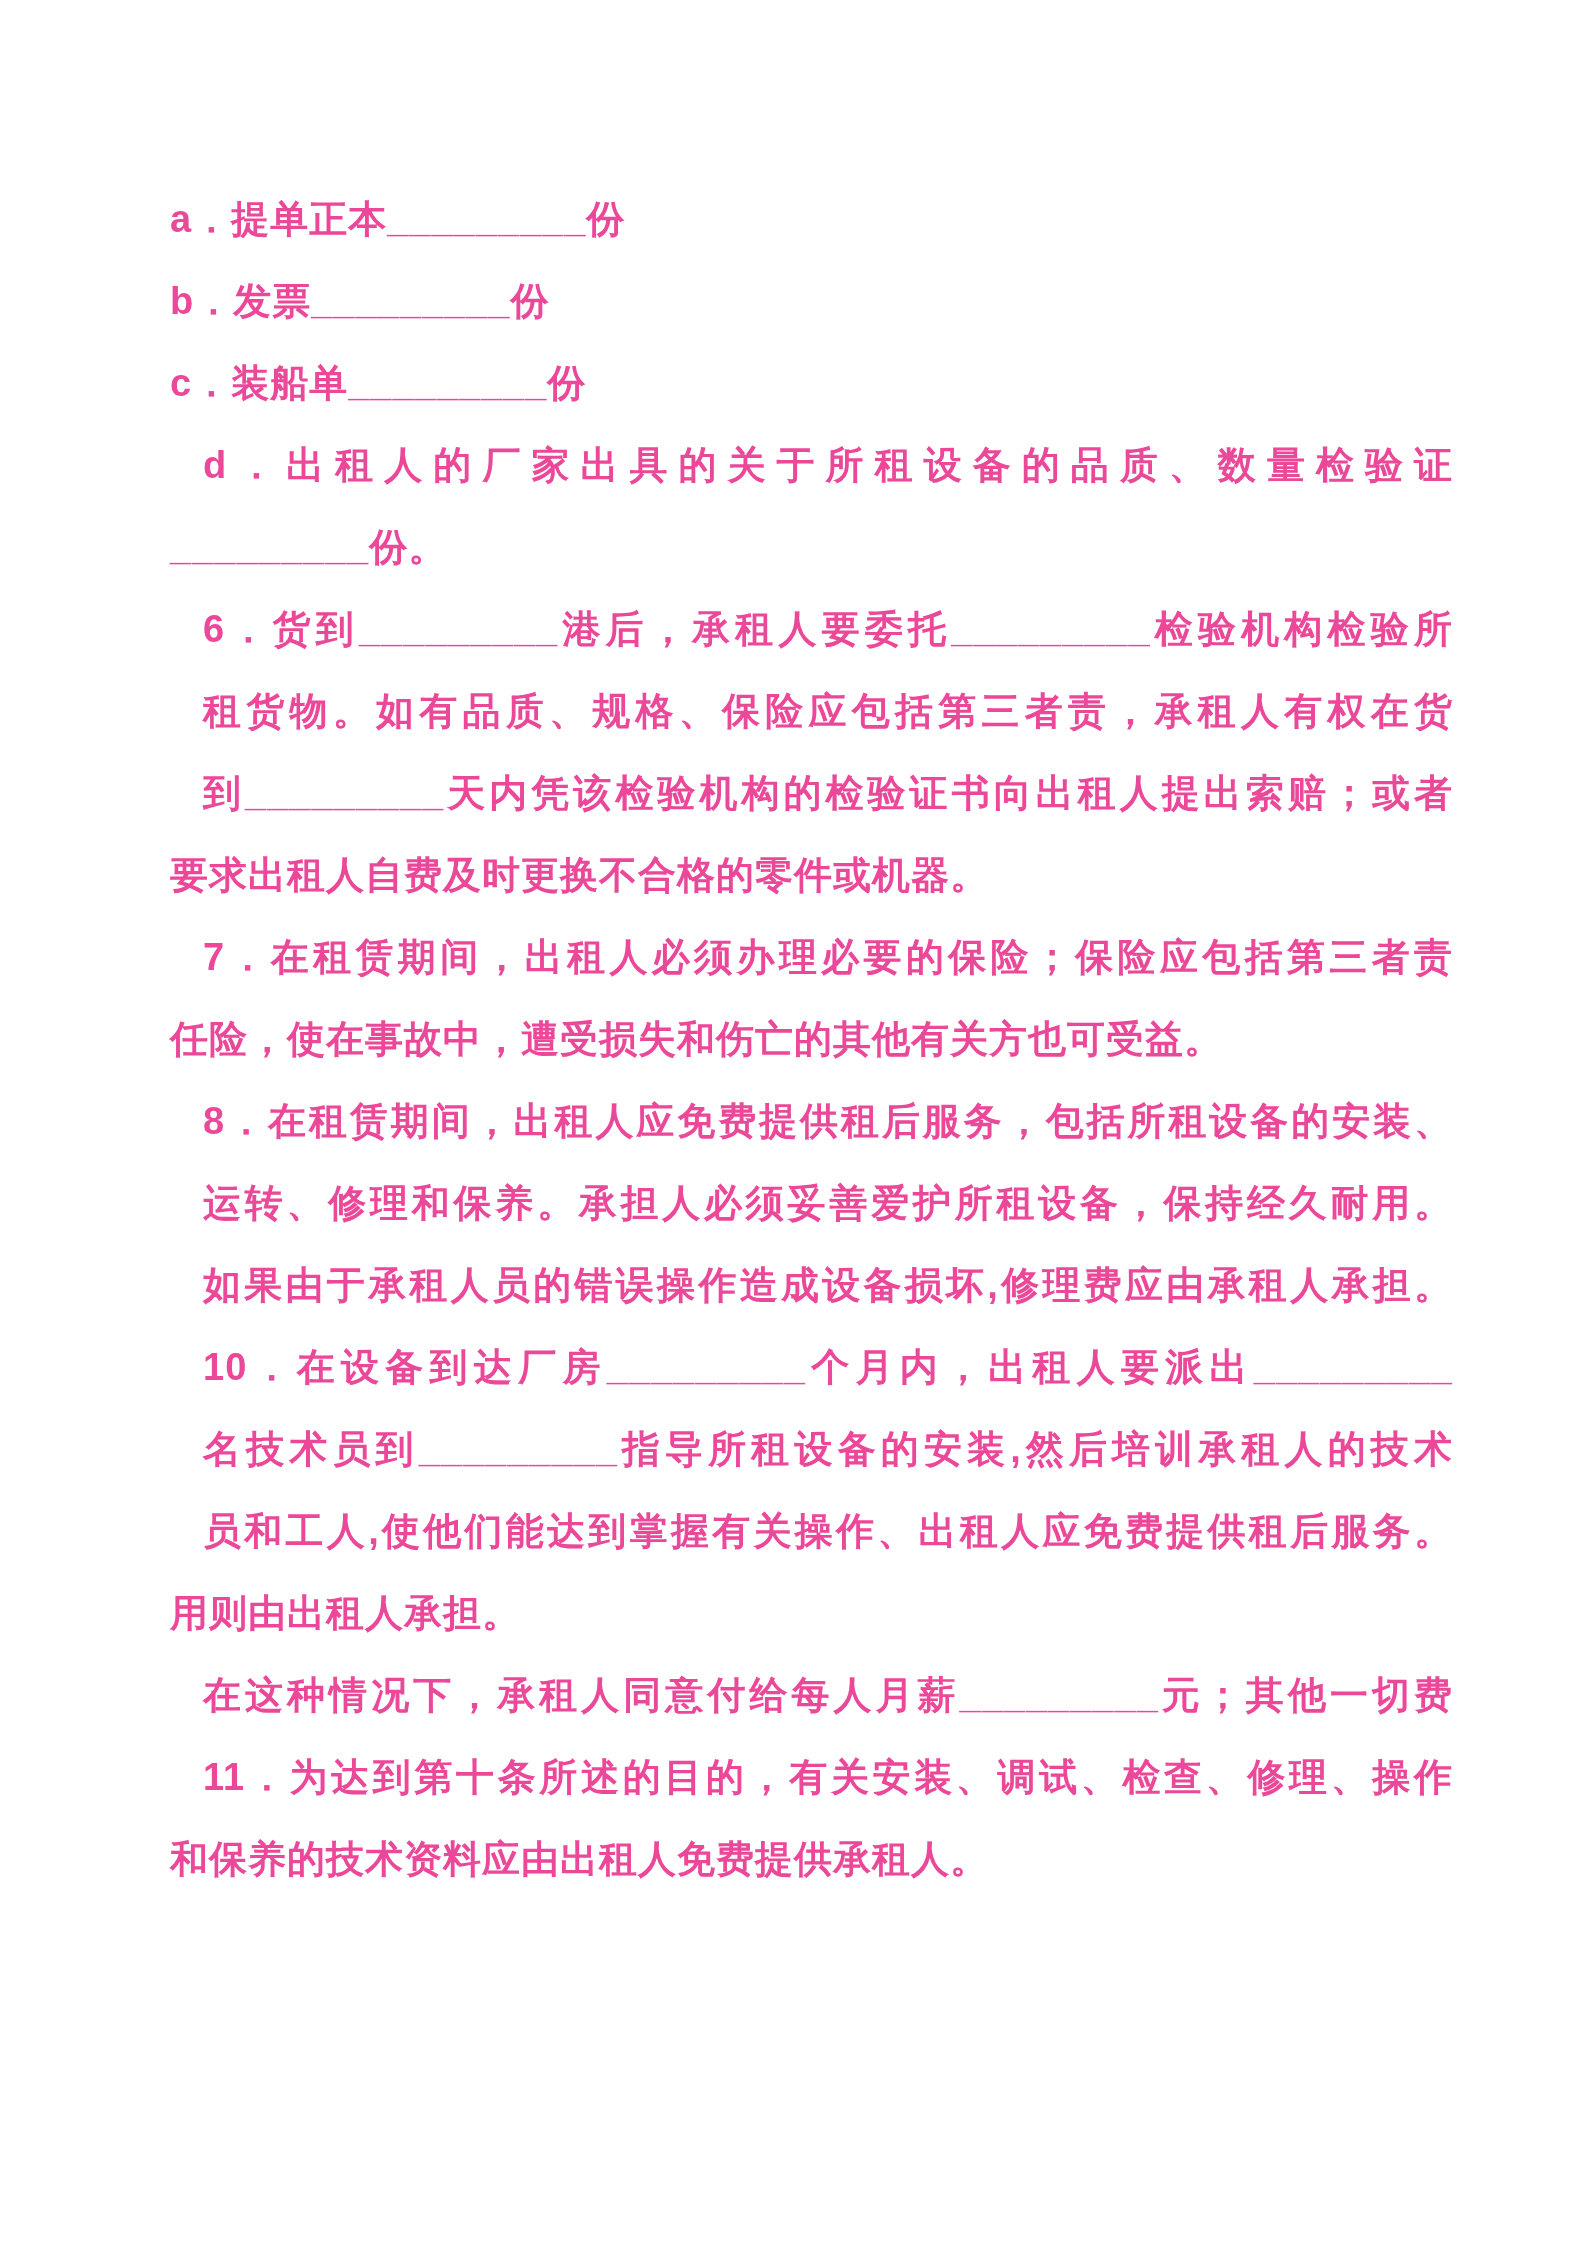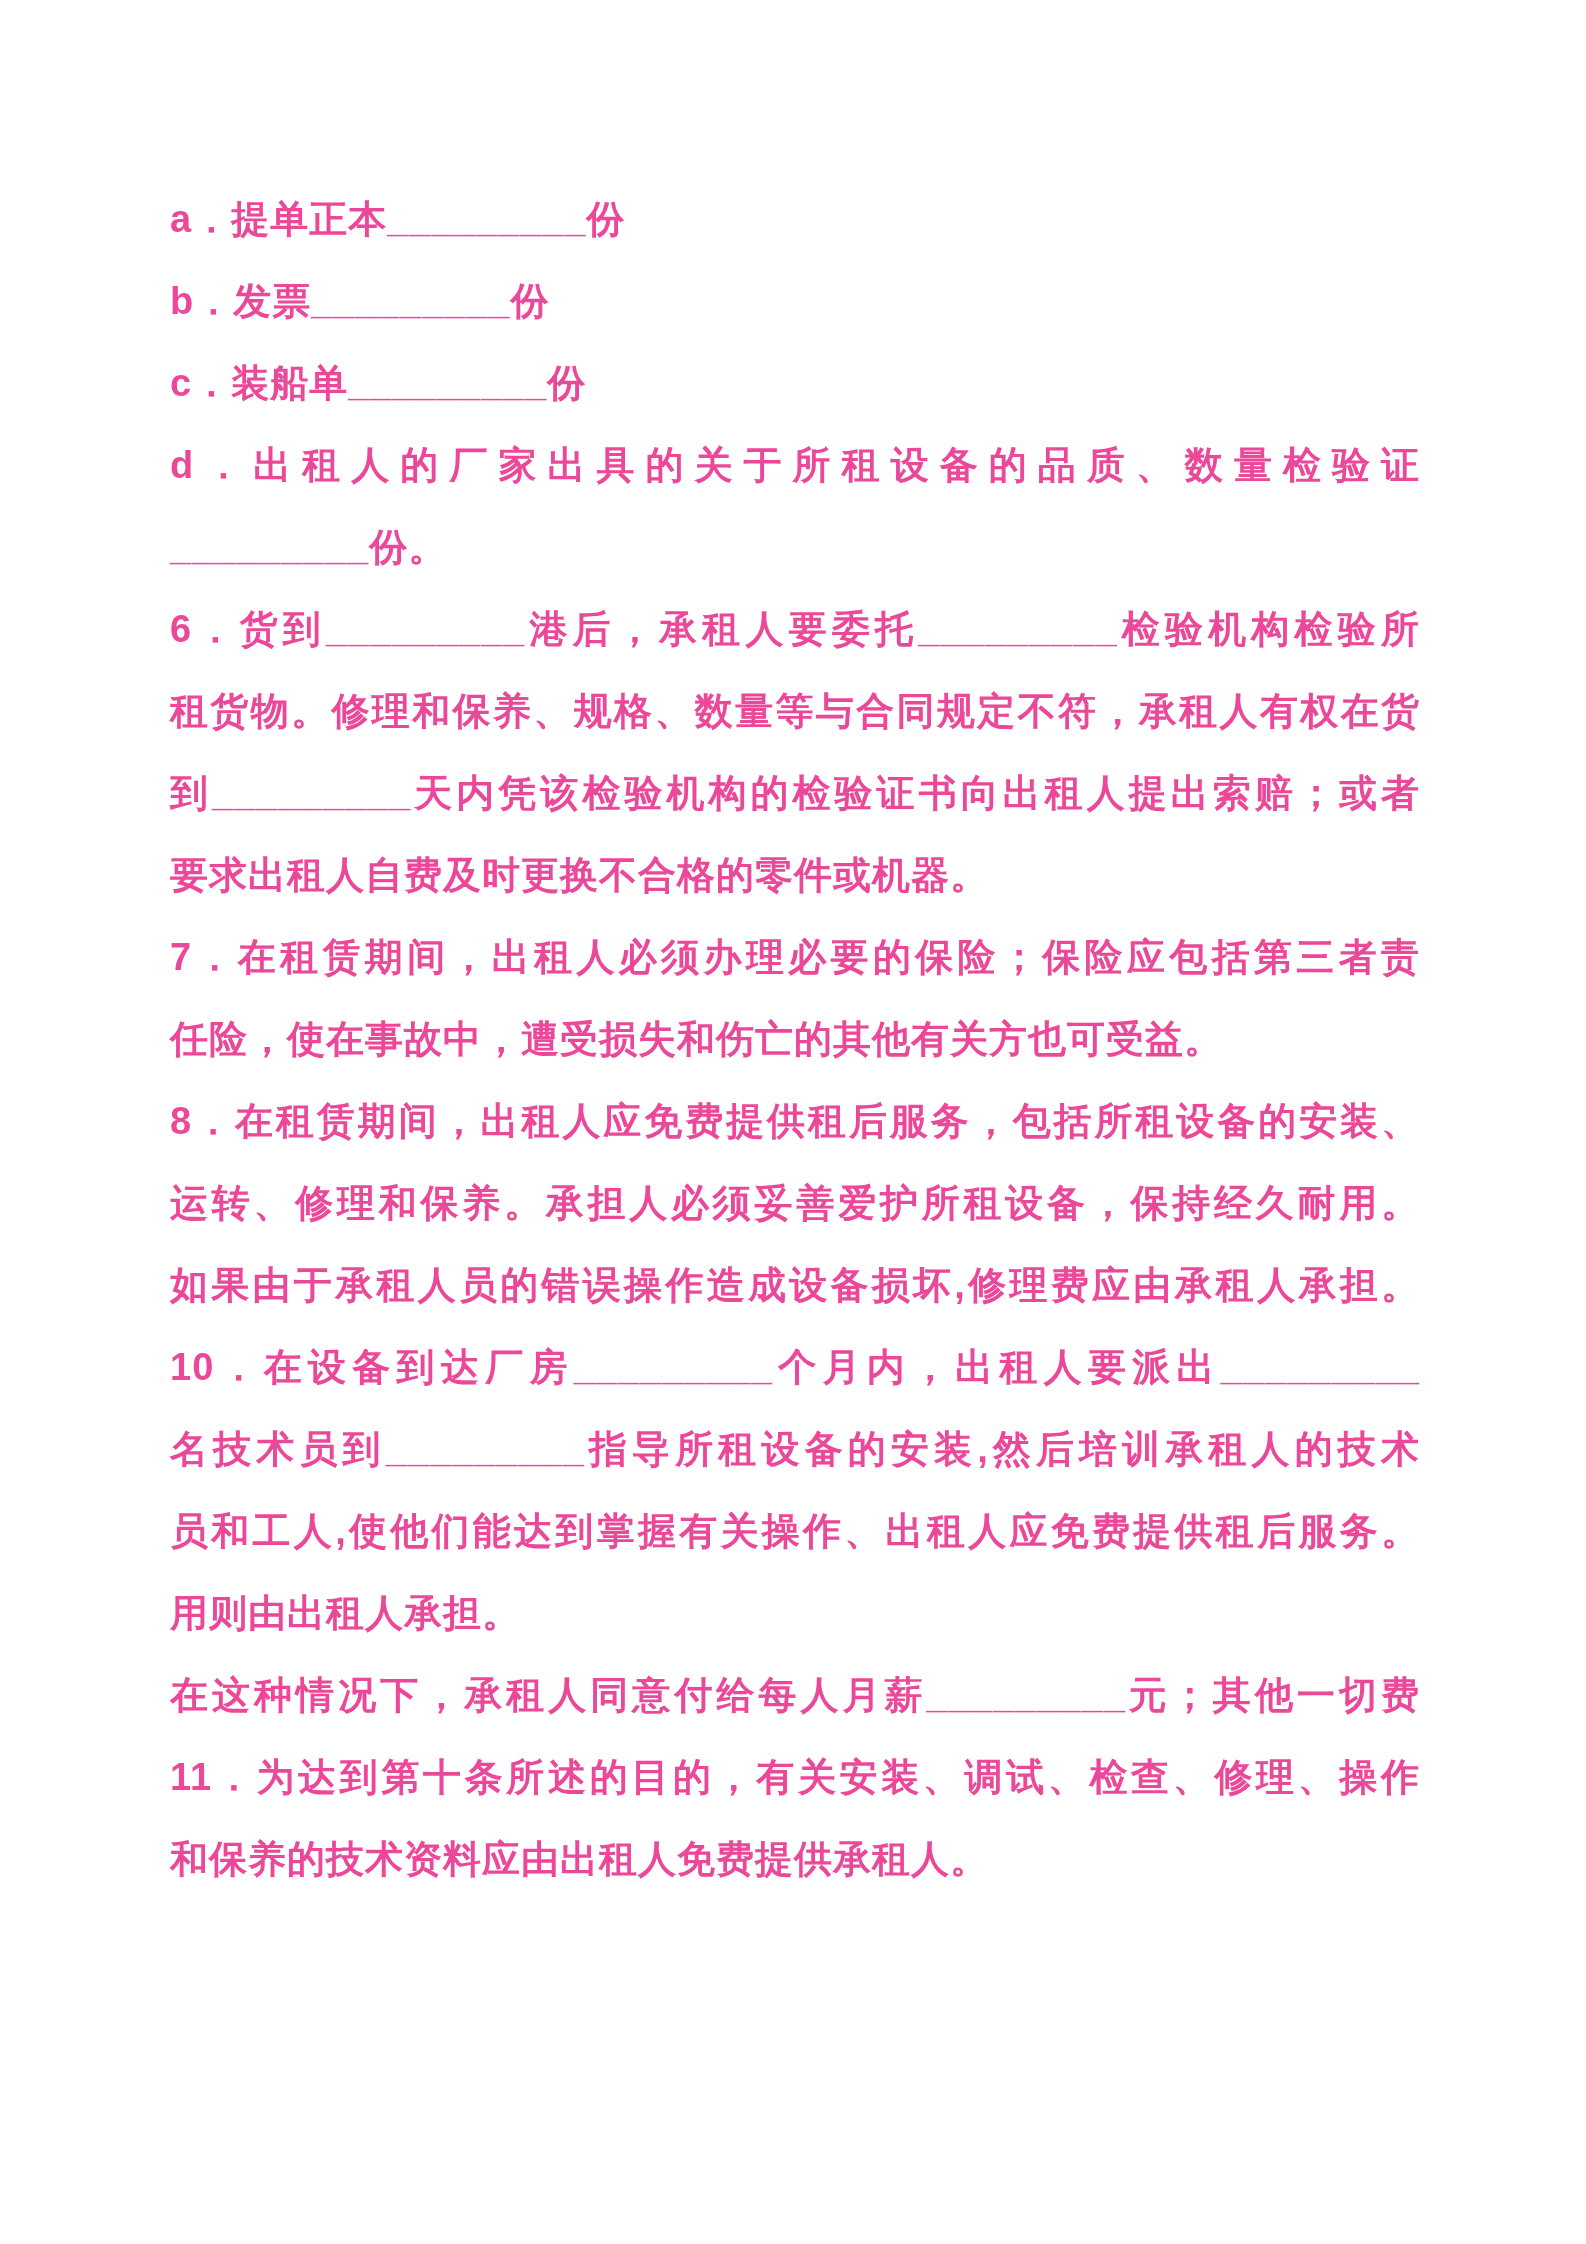--- a/index.html
+++ b/index.html
@@ -31,33 +31,34 @@
     letter-spacing: 1px;
     text-align: left;
     color: #ec4899;
   }
   
   .doc-line.fill {
     white-space: normal;
     text-align: justify;
     text-align-last: justify;
     text-justify: inter-character;
+    margin-left: 33px;
   }
 </style>
 </head>
 <body>
 
 <div class="page">
   <div class="doc-line">a．提单正本_________份</div>
   <div class="doc-line">b．发票_________份</div>
   <div class="doc-line">c．装船单_________份</div>
   <div class="doc-line fill">d．出租人的厂家出具的关于所租设备的品质、数量检验证</div>
   <div class="doc-line">_________份。</div>
   <div class="doc-line fill">6．货到_________港后，承租人要委托_________检验机构检验所</div>
-  <div class="doc-line fill">租货物。修理和保养、规格、数量等与合同规定不符，承租人有权在货</div>
+  <div class="doc-line fill">租货物。如有品质、规格、保险应包括第三者责，承租人有权在货</div>
   <div class="doc-line fill">到_________天内凭该检验机构的检验证书向出租人提出索赔；或者</div>
   <div class="doc-line">要求出租人自费及时更换不合格的零件或机器。</div>
   <div class="doc-line fill">7．在租赁期间，出租人必须办理必要的保险；保险应包括第三者责</div>
   <div class="doc-line">任险，使在事故中，遭受损失和伤亡的其他有关方也可受益。</div>
   <div class="doc-line fill">8．在租赁期间，出租人应免费提供租后服务，包括所租设备的安装、</div>
   <div class="doc-line fill">运转、修理和保养。承担人必须妥善爱护所租设备，保持经久耐用。</div>
   <div class="doc-line fill">如果由于承租人员的错误操作造成设备损坏,修理费应由承租人承担。</div>
   <div class="doc-line fill">10．在设备到达厂房_________个月内，出租人要派出_________</div>
   <div class="doc-line fill">名技术员到_________指导所租设备的安装,然后培训承租人的技术</div>
   <div class="doc-line fill">员和工人,使他们能达到掌握有关操作、出租人应免费提供租后服务。</div>

